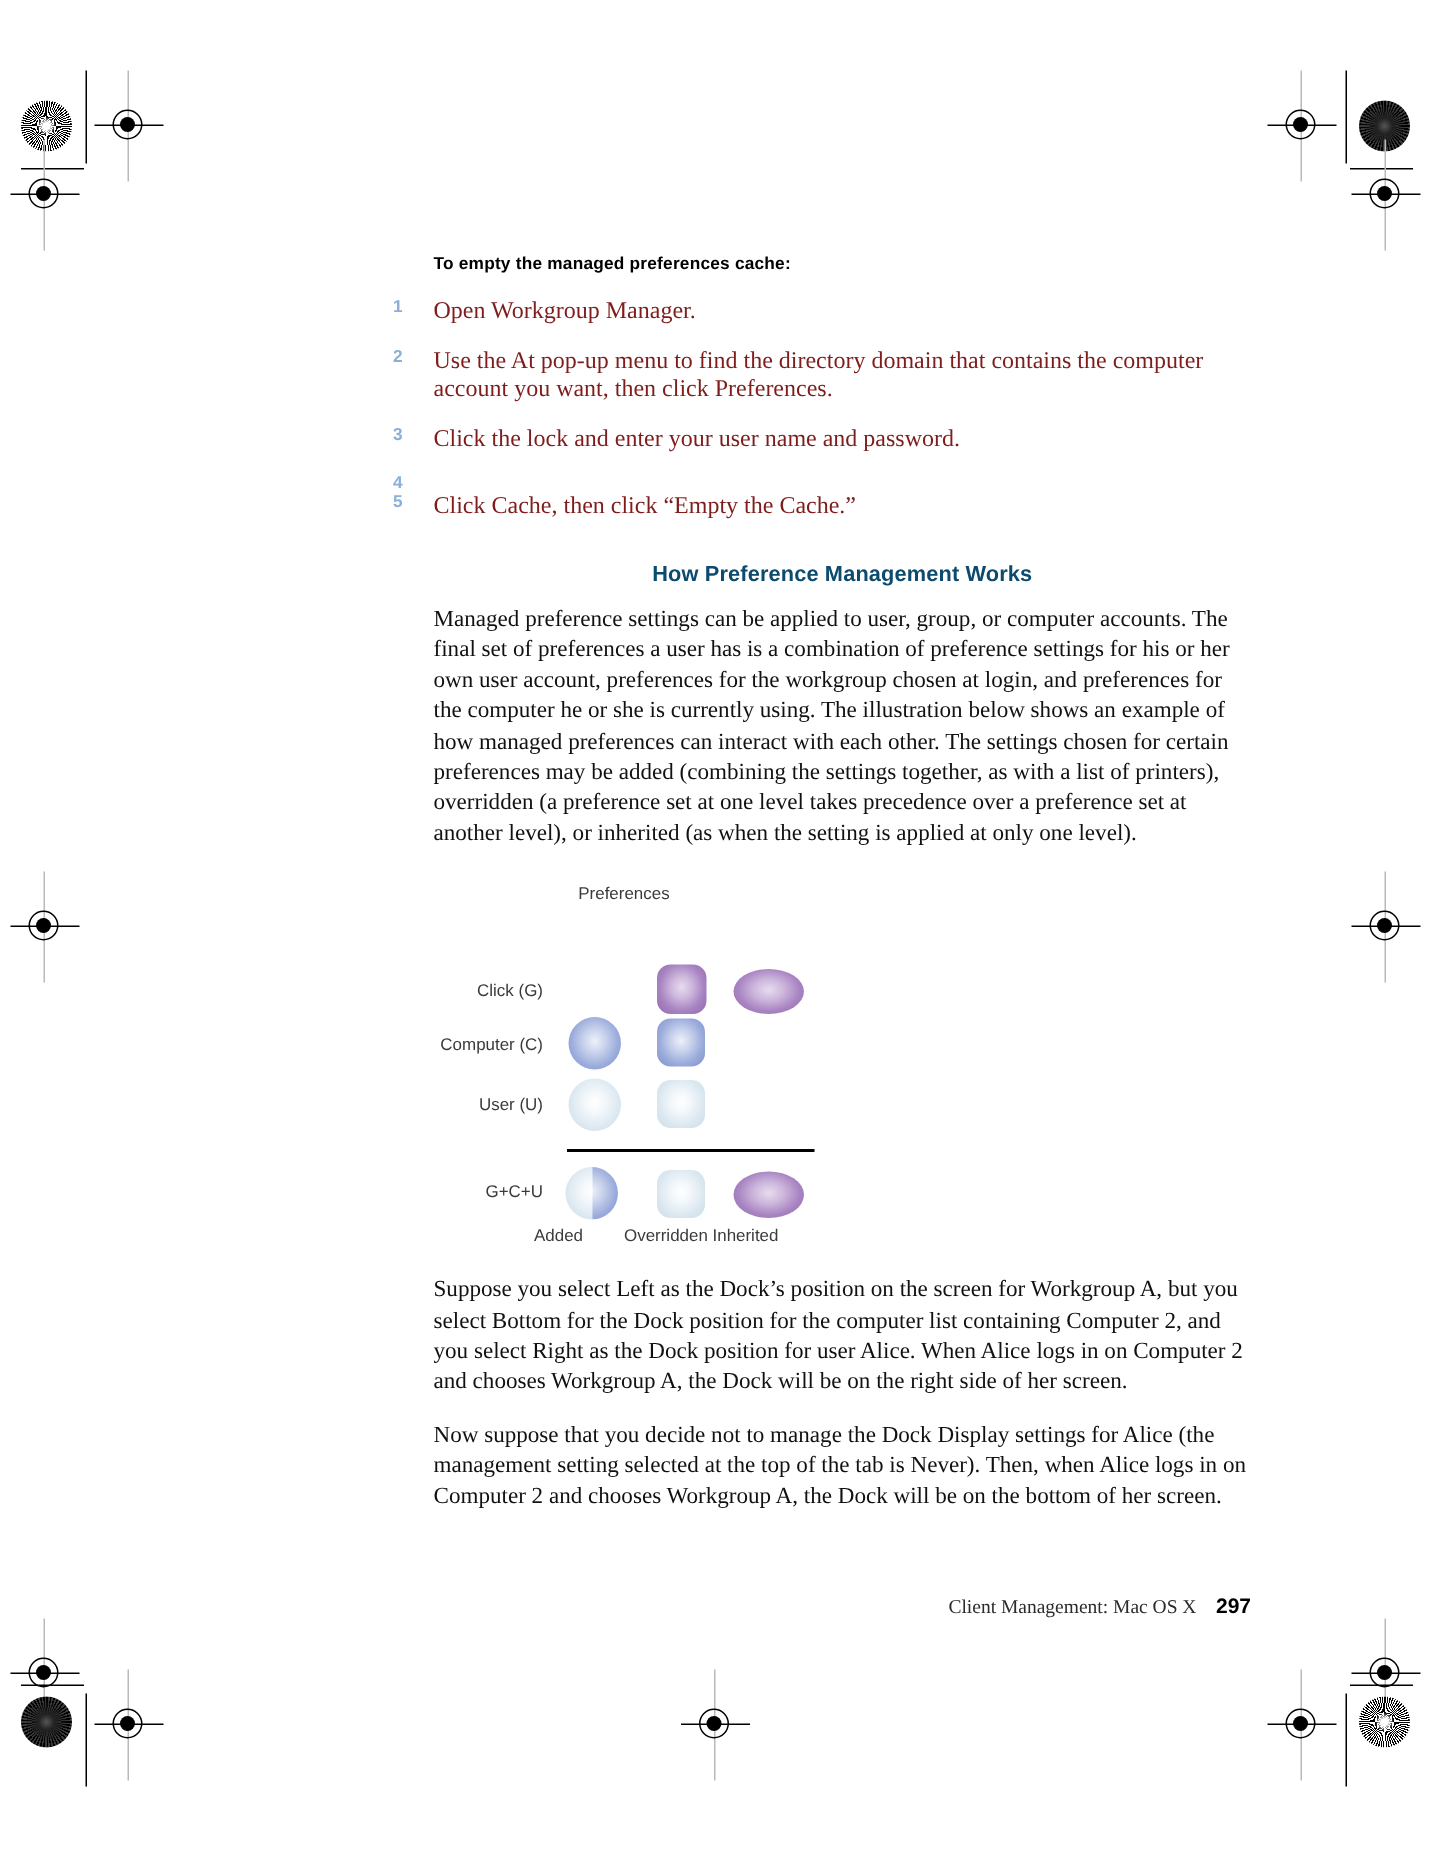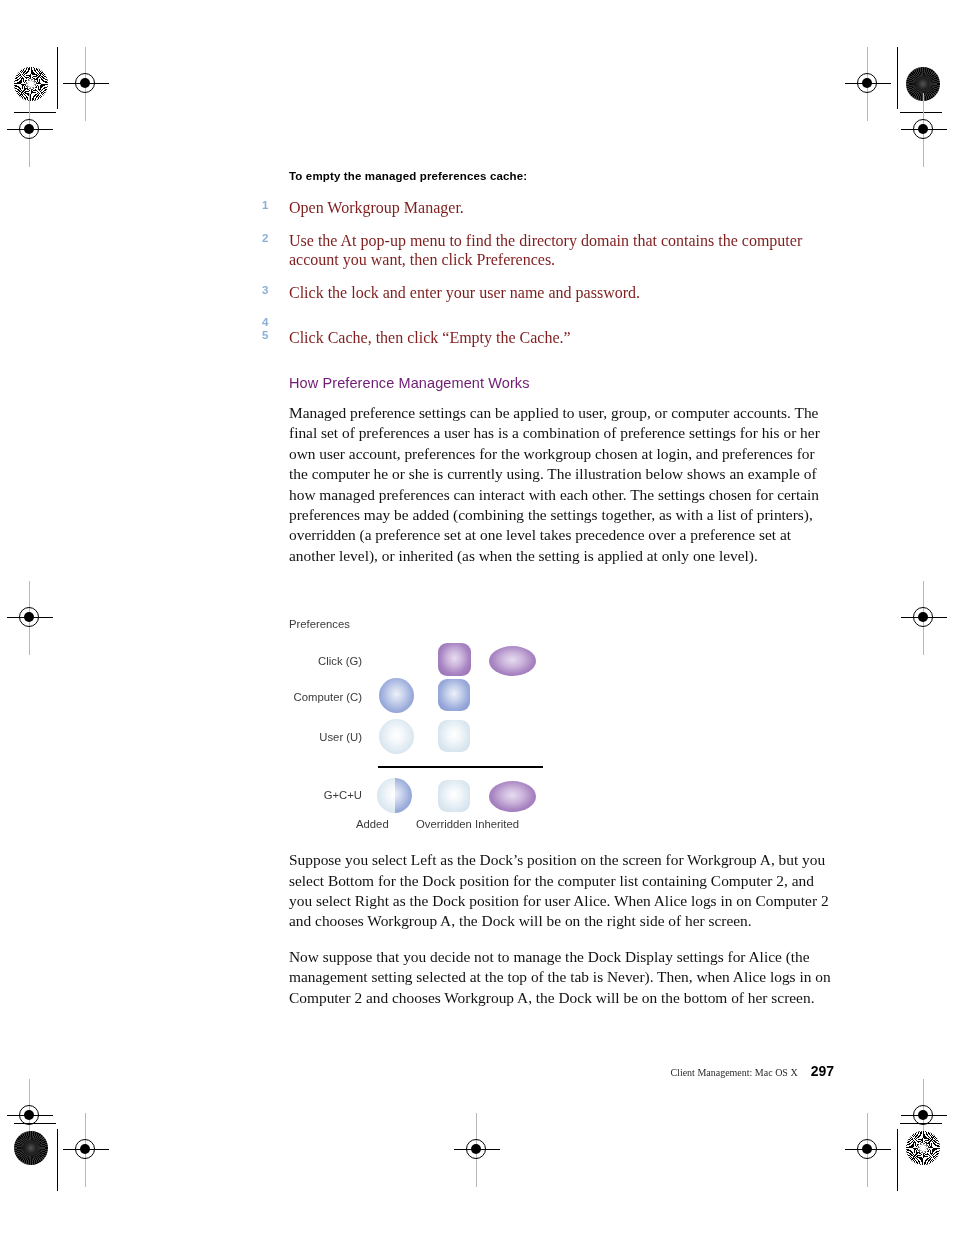--- a/index.html
+++ b/index.html
@@ -93,25 +93,26 @@
   }
   .step-text {
     font-family: Liberation Serif, serif;
     font-size: 16px;
     line-height: 19.6px;
     color: #7f1d1d;
   }
 
   .section-head {
     font-family: "Liberation Sans", sans-serif;
-    font-weight: normal;
+    font-weight: bold;
     font-size: 14.5px;
-    color: #701a75;
+    color: #0c4a6e;
     margin: 27px 0 12px 0;
     letter-spacing: 0.1px;
+    text-align: center;
   }
 
   .para {
     font-family: "Liberation Serif", serif;
     font-size: 15.4px;
     line-height: 20.4px;
     color: #111;
     margin: 0 0 15px 0;
     text-align: left;
   }
@@ -124,21 +125,21 @@
     margin: 24px 0 20px 0;
   }
   .fig-label {
     position: absolute;
     font-family: "Liberation Sans", sans-serif;
     font-size: 11.3px;
     color: #3a3a3a;
     white-space: nowrap;
   }
   .fig-title {
-    left: 0; top: 28px; width: 254px; text-align: left;
+    left: 0; top: 0; width: 254px; text-align: center;
   }
   .rl-wrap { position: absolute; left: 0px; width: 73px; text-align: right; }
 
   .col-label {
     position: absolute;
     text-align: left;
     width: 76px;
   }
 
   .shape { position: absolute; }
@@ -187,21 +188,21 @@
   .footer {
     position: absolute;
     left: 289px;
     top: 1062px;
     width: 545px;
     text-align: right;
     white-space: nowrap;
   }
   .footer-text {
     font-family: "Liberation Serif", serif;
-    font-size: 10px;
+    font-size: 13px;
     color: #2b2b2b;
   }
   .footer-page {
     font-family: "Liberation Sans", sans-serif;
     font-weight: bold;
     font-size: 14px;
     color: #000;
     margin-left: 13px;
   }
 </style>

